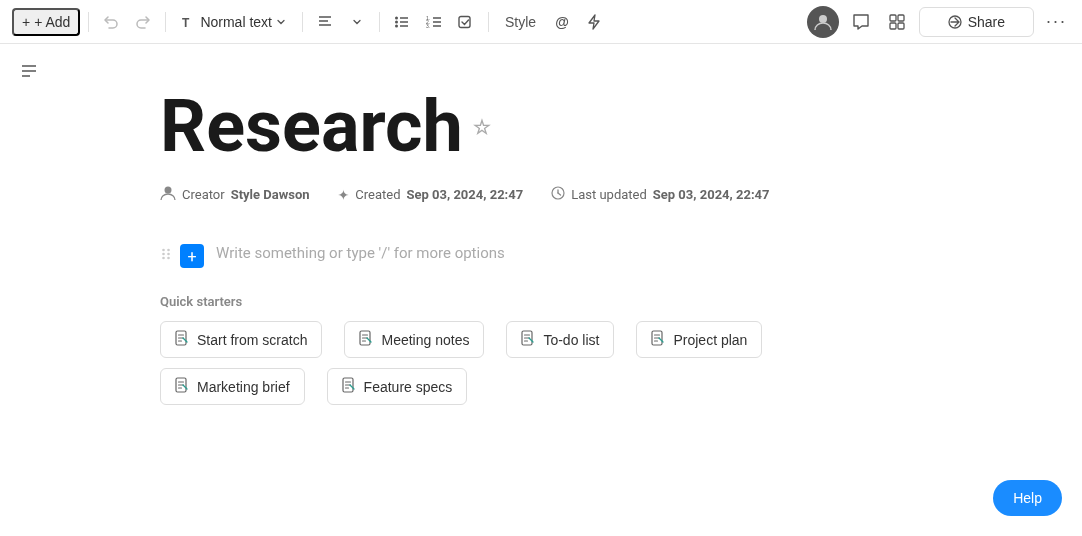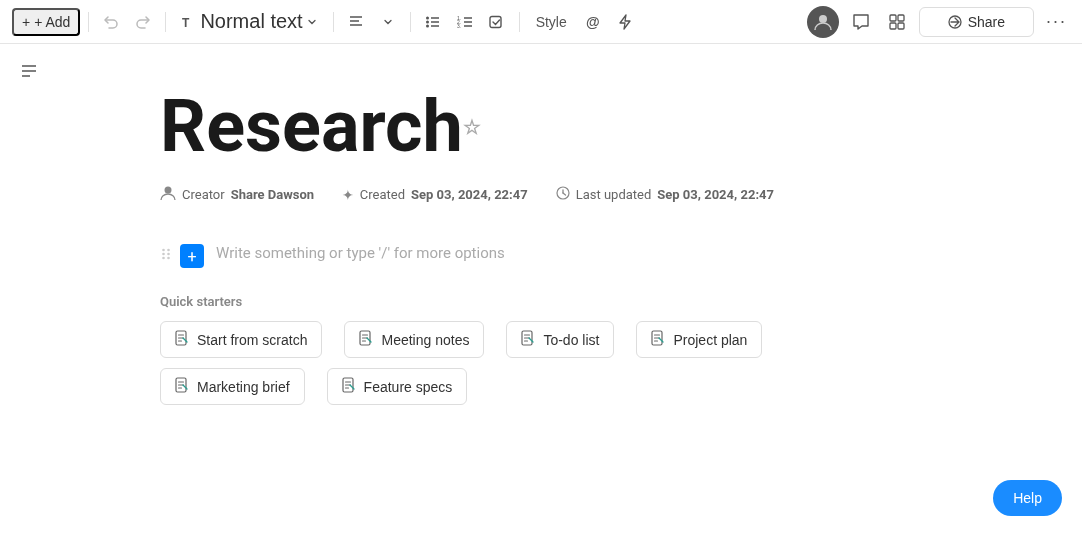--- a/index.html
+++ b/index.html
@@ -49,21 +49,21 @@
     }
 
     
     .main-content {
       padding: 40px 0 40px 160px;
       max-width: 860px;
     }
 
     .page-title {
       font-size: 36px; font-weight: 700; color: #1a1a1a; margin-bottom: 16px;
-      display: flex; align-items: center; 
+      display: flex; align-items: center; gap: 10px;
     }
     .star-icon { color: #aaa; font-size: 20px; cursor: pointer; }
 
     .meta-row {
       display: flex; align-items: center; gap: 28px;
       font-size: 13px; color: #666; margin-bottom: 32px;
     }
     .meta-item { display: flex; align-items: center; gap: 6px; }
     .meta-icon { font-size: 14px; color: #888; }
 
@@ -127,21 +127,21 @@
         <path d="M11 3L14 6L11 9" stroke="#555" stroke-width="1.5" stroke-linecap="round" stroke-linejoin="round"></path>
       </svg>
   </button>
 
   <div class="toolbar-divider"></div>
 
   <button class="text-format-btn">
     <svg width="12" height="14" viewBox="0 0 12 14" fill="none" style="margin-right:2px">
         <text x="0" y="12" font-size="12" font-weight="700" fill="#555">T</text>
       </svg>
-    <span style="font-size:20px;color:#333;">Normal text</span>
+    <span style="font-size:14px;color:#333;">Normal text</span>
     <svg width="10" height="10" viewBox="0 0 10 10">
         <path d="M2 3.5L5 6.5L8 3.5" stroke="#555" stroke-width="1.3" fill="none" stroke-linecap="round"></path>
       </svg>
   </button>
 
   <div class="toolbar-divider"></div>
 
   <button class="toolbar-btn">
     <svg width="16" height="14" viewBox="0 0 16 14">
         <line x1="2" y1="2" x2="14" y2="2" stroke="#555" stroke-width="1.5"></line>
@@ -246,21 +246,21 @@
 
   <div class="meta-row">
     <div class="meta-item">
       <span class="meta-icon">
         <svg width="16" height="16" viewBox="0 0 16 16">
             <circle cx="8" cy="5" r="3.5" fill="#888"></circle>
             <path d="M1 15C1 11.686 4.134 9 8 9C11.866 9 15 11.686 15 15" stroke="#888" stroke-width="1.3" fill="none"></path>
           </svg>
       </span>
       <span>Creator</span>
-      <strong>Share Dawson</strong>
+      <strong>Style Dawson</strong>
     </div>
     <div class="meta-item">
       <span class="meta-icon">✦</span>
       <span>Created</span>
       <strong>Sep 03, 2024, 22:47</strong>
     </div>
     <div class="meta-item">
       <span class="meta-icon">
         <svg width="14" height="14" viewBox="0 0 14 14">
             <circle cx="7" cy="7" r="6" stroke="#888" stroke-width="1.2" fill="none"></circle>

